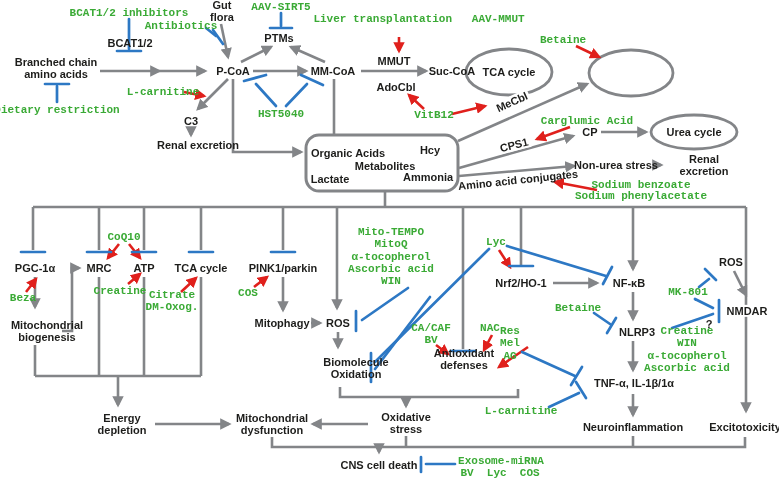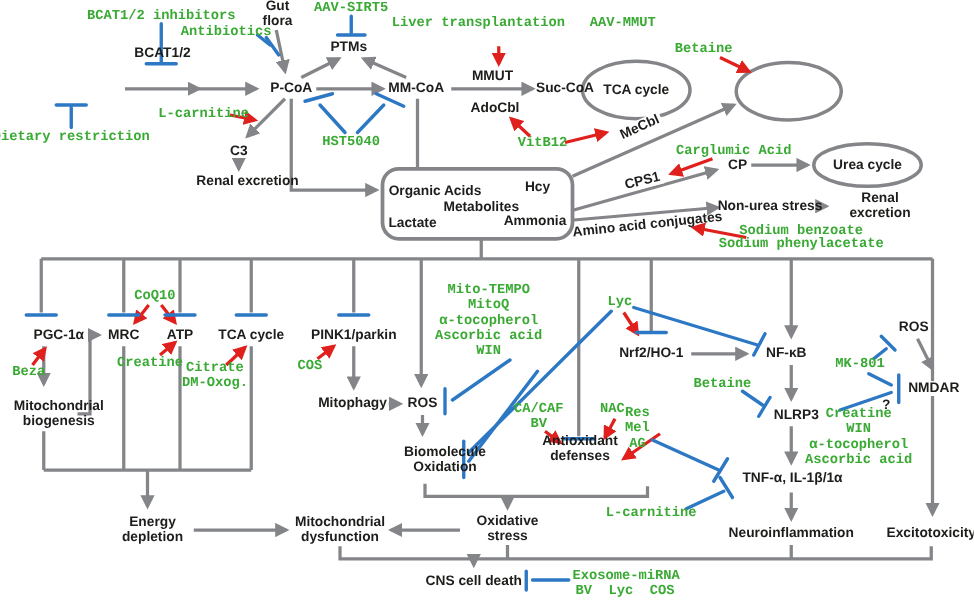--- a/index.html
+++ b/index.html
@@ -156,20 +156,22 @@
         <path class="b" d="M421,457 V472"></path>
   </g>
 </svg>
 
 <div class="lbl" style="left:222px;top:11px">Gut
 flora</div>
 <div class="lbl green" style="left:129px;top:13px">BCAT1/2 inhibitors</div>
 <div class="lbl green" style="left:181px;top:26px">Antibiotics</div>
 <div class="lbl green" style="left:281px;top:7px">AAV-SIRT5</div>
 <div class="lbl" style="left:130px;top:43px">BCAT1/2</div>
+<div class="lbl" style="left:56px;top:68px">Branched chain
+amino acids</div>
 <div class="lbl green" style="left:57px;top:110px">Dietary restriction</div>
 <div class="lbl green" style="left:163px;top:92px">L-carnitine</div>
 <div class="lbl" style="left:233px;top:71px">P-CoA</div>
 <div class="lbl" style="left:279px;top:38px">PTMs</div>
 <div class="lbl" style="left:191px;top:121px">C3</div>
 <div class="lbl" style="left:198px;top:145px">Renal excretion</div>
 <div class="lbl green" style="left:281px;top:114px">HST5040</div>
 
 <div class="lbl green" style="left:419px;top:19px">Liver transplantation&nbsp;&nbsp;&nbsp;AAV-MMUT</div>
 <div class="lbl" style="left:333px;top:71px">MM-CoA</div>
@@ -190,21 +192,21 @@
 <div class="lbl" style="left:518px;top:180px;transform:translate(-50%,-50%) rotate(-6deg)">Amino acid conjugates</div>
 <div class="lbl green" style="left:641px;top:185px">Sodium benzoate</div>
 <div class="lbl green" style="left:641px;top:196px">Sodium phenylacetate</div>
 
 <div class="lbl" style="left:348px;top:153px">Organic Acids</div>
 <div class="lbl" style="left:430px;top:150px">Hcy</div>
 <div class="lbl" style="left:385px;top:166px">Metabolites</div>
 <div class="lbl" style="left:330px;top:179px">Lactate</div>
 <div class="lbl" style="left:428px;top:177px">Ammonia</div>
 
-<div class="lbl" style="left:47px;top:268px">PGC-1α</div>
+<div class="lbl" style="left:35px;top:268px">PGC-1α</div>
 <div class="lbl green" style="left:23px;top:298px">Beza</div>
 <div class="lbl" style="left:47px;top:331px">Mitochondrial
 biogenesis</div>
 <div class="lbl" style="left:99px;top:268px">MRC</div>
 <div class="lbl green" style="left:124px;top:237px">CoQ10</div>
 <div class="lbl" style="left:144px;top:268px">ATP</div>
 <div class="lbl green" style="left:120px;top:291px">Creatine</div>
 <div class="lbl" style="left:201px;top:268px">TCA cycle</div>
 <div class="lbl green" style="left:172px;top:301px">Citrate
 DM-Oxog.</div>

